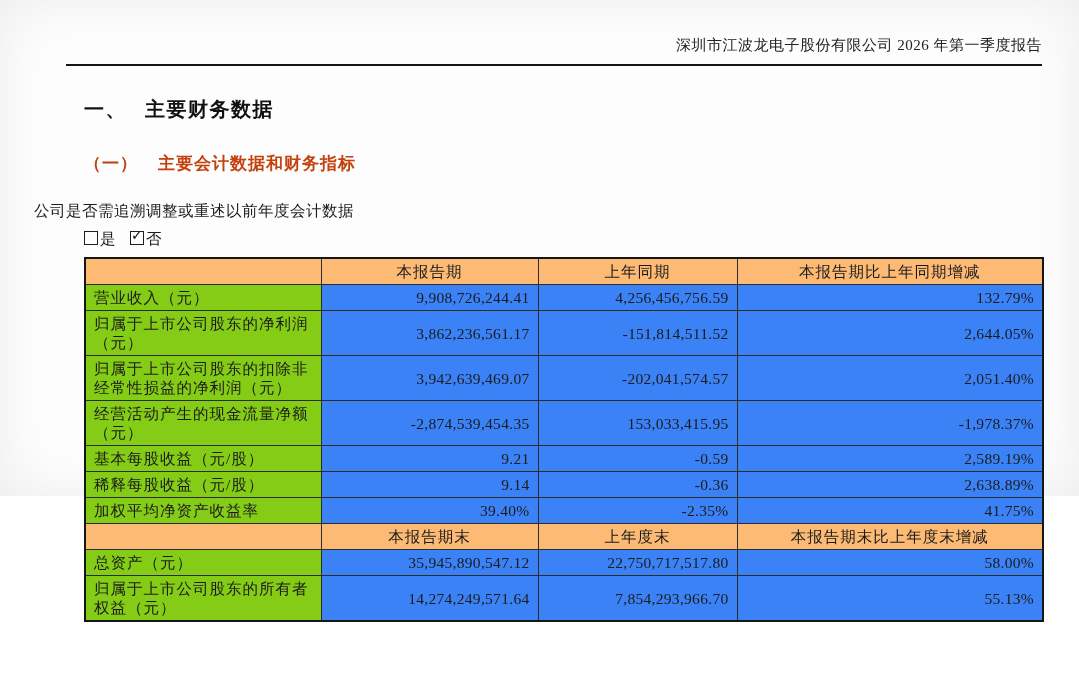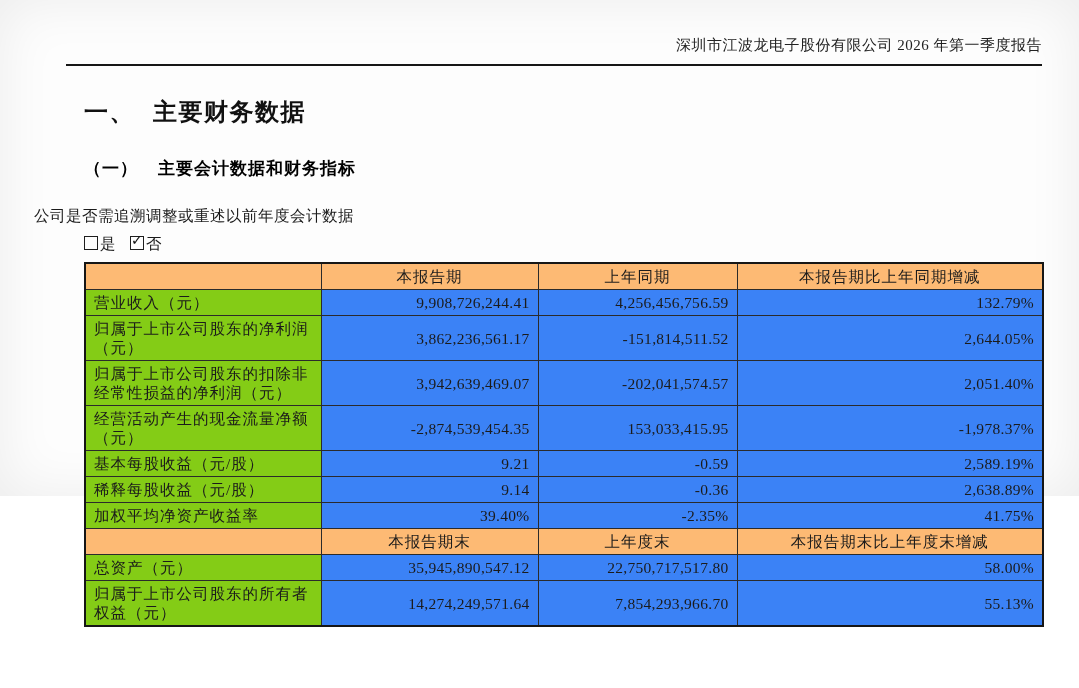--- a/index.html
+++ b/index.html
@@ -24,33 +24,33 @@
     color:#222;
   }
   .header-rule{
     border:none;
     border-top:2.2px solid #161616;
     margin:9px 37px 0 66px;
   }
   .sec-title{
     margin:30px 0 0 84px;
     font-family:"Liberation Sans","DejaVu Sans",sans-serif;
-    font-size:24px;
+    font-size:20px;
     font-weight:bold;
     letter-spacing:1.5px;
     color:#111;
   }
   .sec-title .sec-num{margin-right:18px;}
   .subsec-title{
     margin:29px 0 0 84px;
     font-family:"Liberation Sans","DejaVu Sans",sans-serif;
     font-size:17px;
     font-weight:bold;
     letter-spacing:1px;
-    color:#000000;
+    color:#c2410c;
   }
   .subsec-title .sec-num{margin-right:20px;}
   .question{
     margin:26px 0 0 34px;
     font-size:15.5px;
     letter-spacing:0.5px;
   }
   .checkline{
     margin:7px 0 7px 84px;
     font-size:15.5px;

